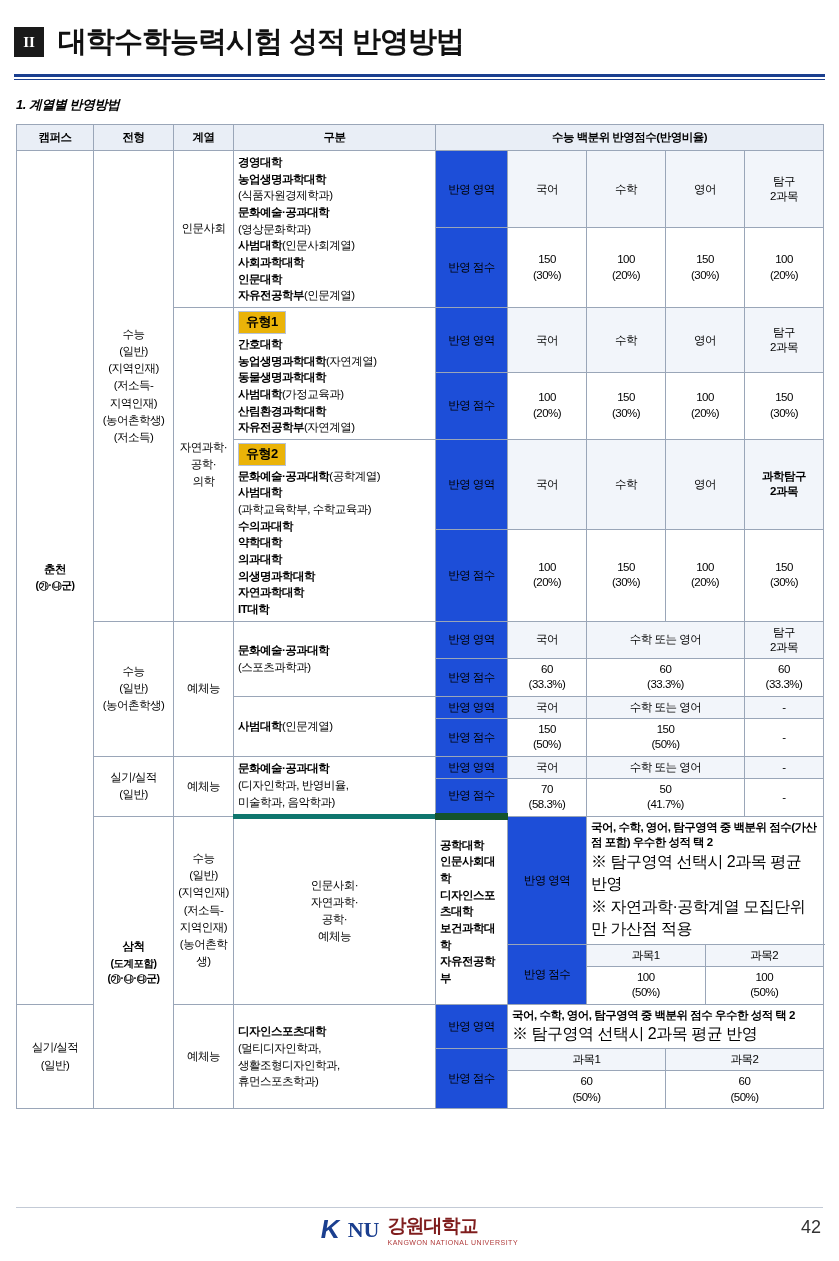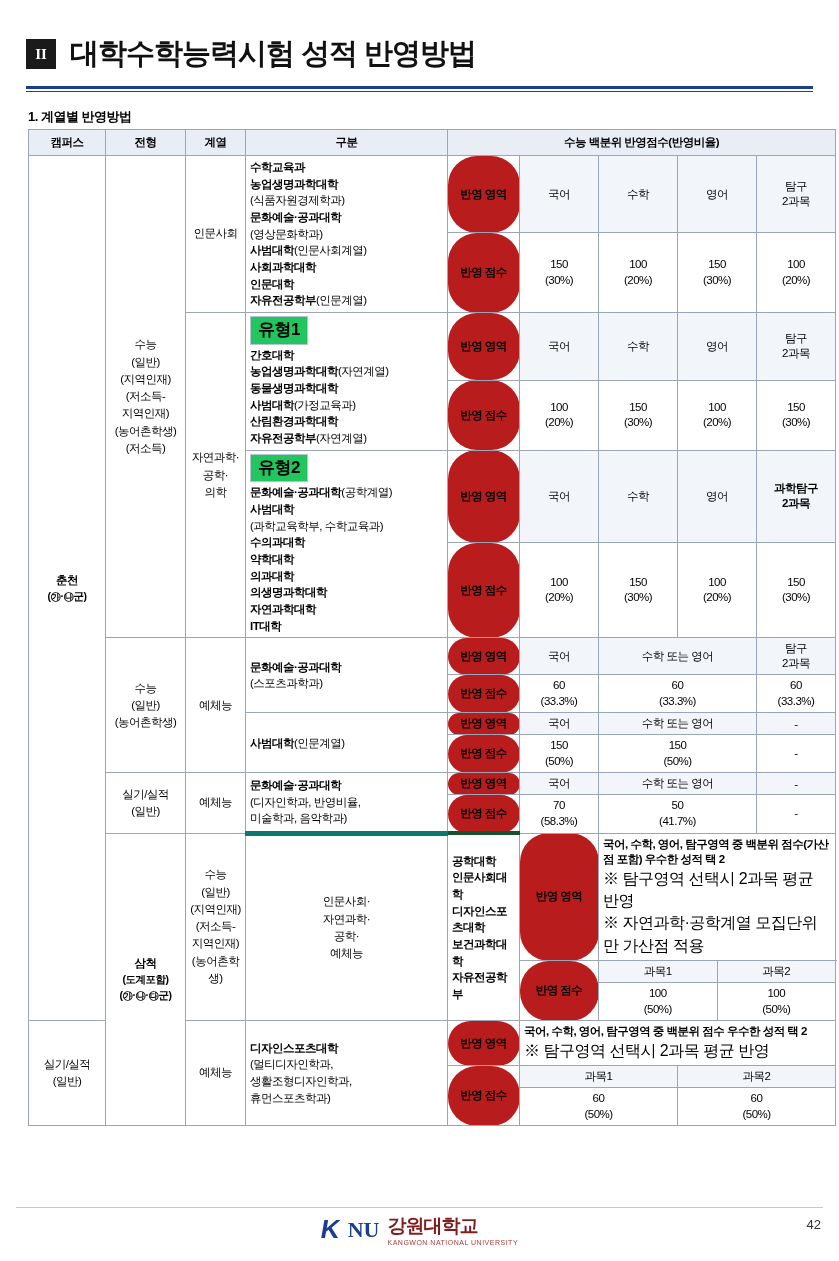--- a/index.html
+++ b/index.html
@@ -5,21 +5,21 @@
   * { box-sizing: border-box; }
   html, body { margin:0; padding:0; }
   body {
     width: 839px;
     height: 1261px;
     background: #ffffff;
     font-family: "Liberation Sans", sans-serif;
     color: #000;
     position: relative;
   }
-  .page { width:839px; height:1261px; position:relative; padding: 12px; }
+  .page { width:839px; height:1261px; position:relative; padding: 0; }
 
   
   .header {
     display:flex; align-items:center; gap:14px;
     padding: 22px 0 6px 14px;
   }
   .chap-badge {
     width: 30px; height: 30px;
     background: #1a1a1a; color:#fff;
     display:flex; align-items:center; justify-content:center;
@@ -29,22 +29,23 @@
   .chap-title {
     font-size: 29px; font-weight: bold; letter-spacing:-1px;
     color:#111;
   }
   .header-rule {
     height: 3px; background:#1b3f8f; margin: 6px 14px 0 14px;
   }
   .header-rule2 { height:1px; background:#1b3f8f; margin: 2px 14px 0 14px;}
 
   .sec-title {
-    font-size: 13px; font-weight: bold; margin: 16px 0 3px 16px;
+    font-size: 13px; font-weight: bold; margin: 16px 0 10px 16px;
     letter-spacing:-0.5px;
+    font-style:italic;
   }
 
   
   table.main {
     border-collapse: collapse;
     margin: 0 16px;
     width: 807px;
     table-layout: fixed;
   }
   table.main td, table.main th {
@@ -61,34 +62,33 @@
     font-size: 12px;
     height: 26px;
     border-top: 2px solid #46536b;
     border-bottom: 1px solid #46536b;
   }
   .c-left { text-align:left; }
   .bold { font-weight:bold; }
   .small { font-size: 10.5px; }
 
   .lbl-cell {
-    background:#b91c1c; text-align:center; font-weight:bold; font-size:11.5px;
+    background:#1d4ed8; text-align:center; font-weight:normal; font-size:11.5px;
     letter-spacing:-0.5px;
-    border-radius:29px;
   }
   .sub-head {
     background:#f2f5fa; text-align:center; font-size:11.5px;
   }
   .grp-cell { text-align:center; font-size:11.5px; line-height:1.5;font-weight:bold; }
   .cat-cell { text-align:center; font-size:11.5px; line-height:1.5; }
   .desc-cell { text-align:left; font-size:11.5px; line-height:1.45; padding-left:6px;}
   .score { text-align:center; line-height:1.35; font-size:11.5px;}
   .type-badge {
-    display:inline-block; background:#22c55e; border:1px solid #b6c2d8;
-    font-weight:bold; font-size:17px; padding:1px 7px; margin-bottom:2px;
+    display:inline-block; background:#eab308; border:1px solid #b6c2d8;
+    font-weight:bold; font-size:13px; padding:1px 7px; margin-bottom:2px;
   }
   .note-line { font-size:16px; line-height:1.4; }
 
   .foot-note {
     font-size: 12px; margin: 10px 0 0 16px; letter-spacing:-0.5px;
   }
 
   
   .footer {
     position:absolute; left:0; right:0; bottom: 14px;
@@ -104,21 +104,21 @@
     font-family:"Liberation Serif", serif; color:#1b3f8f;
   }
   .knu-k {
     display:inline-block; color:#1b3f8f; font-size:26px; font-weight:bold;
     transform: skewX(-10deg);
   }
   .knu-kor { color:#7f1d1d; font-size:19px; font-weight:bold; letter-spacing:-1px;}
   .knu-eng { color:#b03a3a; font-size:7px; letter-spacing:0.5px; display:block; text-align:center;}
   .page-num {
     position:absolute; right: 18px; top: 10px;
-    font-size: 13px; color:#333;
+    font-size: 18px; color:#333;
   }
 </style>
 </head>
 <body>
 
 <div class="page">
 
   <div class="header">
     <div class="chap-badge">II</div>
     <div class="chap-title">대학수학능력시험 성적 반영방법</div>
@@ -160,21 +160,21 @@
           <div>수능</div>
           <div>(일반)</div>
           <div>(지역인재)</div>
           <div>(저소득-</div>
           <div>지역인재)</div>
           <div>(농어촌학생)</div>
           <div>(저소득)</div>
         </td>
         <td rowspan="2" class="cat-cell">인문사회</td>
         <td rowspan="2" class="desc-cell">
-          <div class="bold">수학교육과</div>
+          <div class="bold">경영대학</div>
           <div class="bold">농업생명과학대학</div>
           <div>(식품자원경제학과)</div>
           <div class="bold">문화예술·공과대학</div>
           <div>(영상문화학과)</div>
           <div><span class="bold">사범대학</span><span>(인문사회계열)</span></div>
           <div class="bold">사회과학대학</div>
           <div class="bold">인문대학</div>
           <div><span class="bold">자유전공학부</span><span>(인문계열)</span></div>
         </td>
         <td class="lbl-cell">반영 영역</td>
@@ -390,21 +390,21 @@
           <div>(저소득-</div>
           <div>지역인재)</div>
           <div>(농어촌학생)</div>
         </td>
         <td rowspan="2" class="cat-cell" style="border-top:5px solid #0f766e">
           <div>인문사회·</div>
           <div>자연과학·</div>
           <div>공학·</div>
           <div>예체능</div>
         </td>
-        <td rowspan="2" class="desc-cell" style="border-top:4px solid #14532d">
+        <td rowspan="2" class="desc-cell" style="border-top:7px solid #14532d">
           <div class="bold">공학대학</div>
           <div class="bold">인문사회대학</div>
           <div class="bold">디자인스포츠대학</div>
           <div class="bold">보건과학대학</div>
           <div class="bold">자유전공학부</div>
         </td>
         <td class="lbl-cell" style="border-top:1px solid #46536b">반영 영역</td>
         <td colspan="4" class="c-left" style="border-top:1px solid #46536b">
           <div class="bold" style="line-height:1.35">국어, 수학, 영어, 탐구영역 중 백분위 점수(가산점 포함) 우수한 성적 택 2</div>
           <div class="note-line">※ 탐구영역 선택시 2과목 평균 반영</div>

